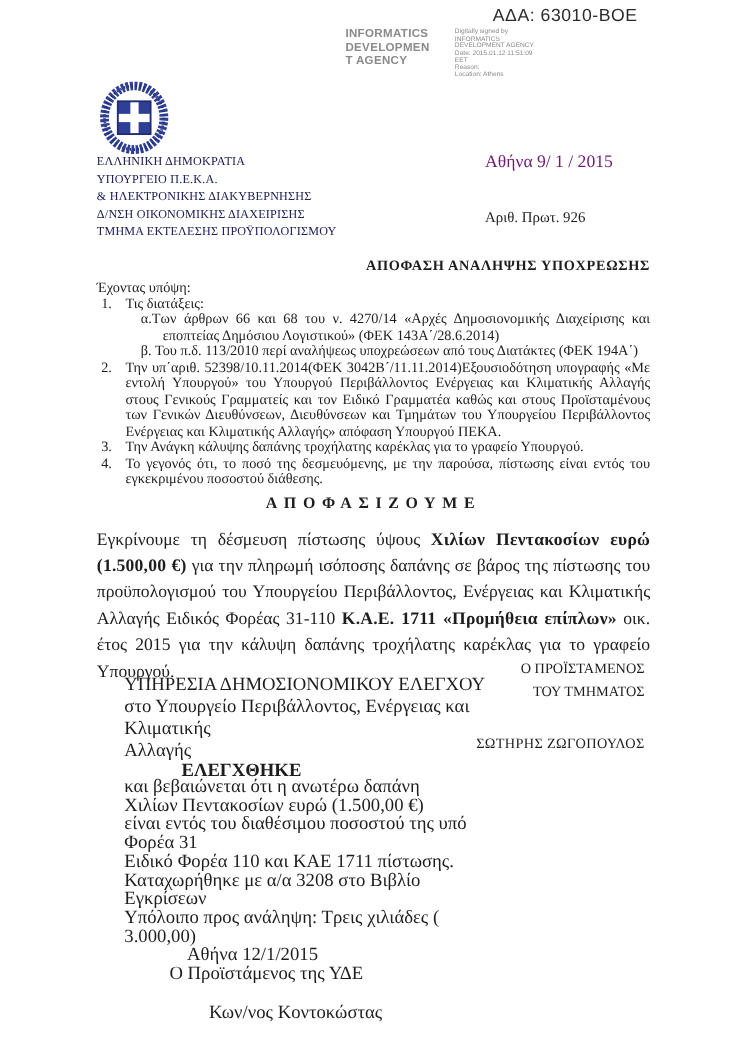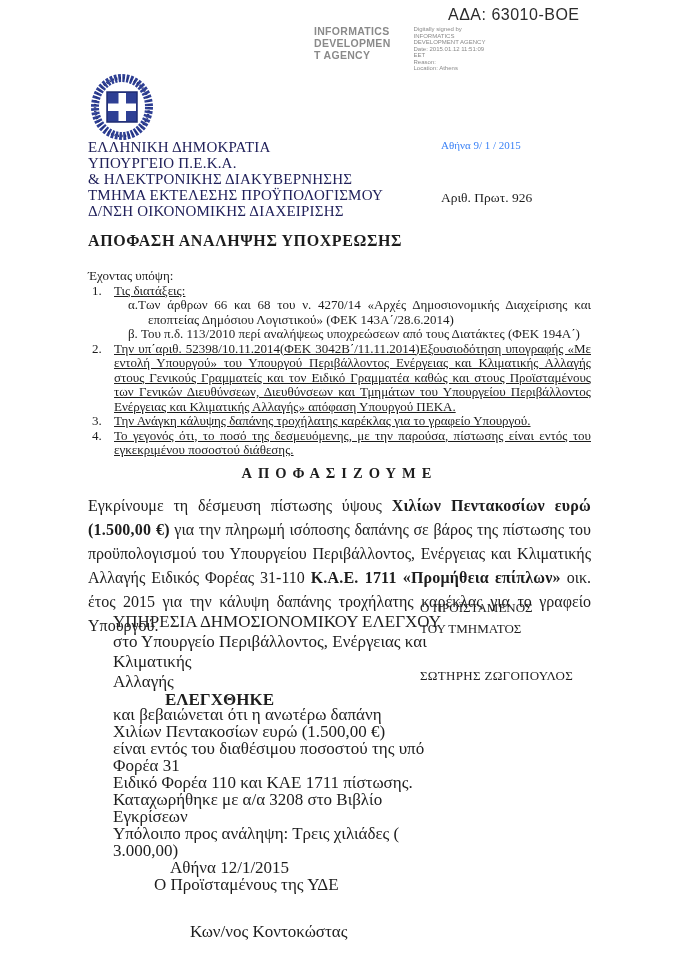--- a/index.html
+++ b/index.html
@@ -35,50 +35,50 @@
   .stamp .agency { font-size: 10.5px; font-weight: bold; line-height: 12px; letter-spacing: 0.3px; }
   .stamp .details { font-size: 6px; line-height: 6.5px; padding-top: 1px; }
 
   
   .emblem { position: absolute; left: 86px; top: 74px; }
 
   
   .org {
     position: absolute;
     left: 88px; top: 139px;
-    font-size: 15px;
+    font-size: 11px;
     line-height: 16.1px;
     color: #20205a;
     letter-spacing: 0.2px;
     white-space: nowrap;
   }
 
-  .meta-date { position: absolute; left: 441px; top: 139px; font-size: 11px; color: #3b82f6; }
+  .meta-date { position: absolute; left: 441px; top: 139px; font-size: 16px; color: #701a75; }
   .meta-prot { position: absolute; left: 441px; top: 190px; font-size: 13.5px; color: #1d1d1d; }
 
   
   .main {
     position: absolute;
     left: 88px; top: 232px;
     width: 503px;
     font-size: 13px;
     line-height: 14.5px;
   }
   .doc-title {
-    text-align: left;
+    text-align: right;
     font-weight: bold;
-    font-size: 16px;
+    font-size: 13px;
     line-height: 18px;
     letter-spacing: 0.6px;
-    margin-bottom: 19px;
+    margin-bottom: 4px;
   }
   .having { line-height: 14.5px; }
   .li { display: flex; padding-left: 4px; }
   .li .num { width: 22px; flex: 0 0 22px; }
-  .li .li-body { flex: 1; text-align: justify; text-decoration: underline; }
+  .li .li-body { flex: 1; text-align: justify; }
   .sub {
     margin-left: 40px;
     padding-left: 20px;
     text-indent: -20px;
     text-align: justify;
   }
   .decide-heading {
     text-align: center;
     font-weight: bold;
     font-size: 14.5px;
@@ -90,42 +90,42 @@
     margin-top: 12px;
     font-size: 16px;
     line-height: 24px;
     text-align: justify;
   }
   .decision b { letter-spacing: 0.2px; }
 
   
   .sign-right {
     position: absolute;
-    left: 420px; top: 597px;
+    left: 396px; top: 597px;
     width: 190px;
-    text-align: left;
+    text-align: right;
     font-size: 13px;
     line-height: 21px;
   }
   .sign-right .name { margin-top: 26px; letter-spacing: 0.3px; }
 
   
   .sign-left {
     position: absolute;
     left: 113px; top: 612px;
     width: 330px;
     font-size: 17px;
   }
   .sign-left .ln { line-height: 20px; }
   .sign-left .ln-t { line-height: 17px; }
   .sign-left .checked { font-weight: bold; text-indent: 52px; line-height: 15px; }
   .sign-left .certified { line-height: 16px; }
   .sign-left .date-ln { text-indent: 57px; line-height: 17px; }
   .sign-left .head-title { text-indent: 41px; line-height: 17px; }
-  .sign-left .head-name { text-indent: 77px; line-height: 17px; margin-top: 30px; }
+  .sign-left .head-name { text-indent: 77px; line-height: 17px; margin-top: 18px; }
 </style>
 </head>
 <body>
 
 <div class="page">
 
   <div class="ada">ΑΔΑ: 63010-ΒΟΕ</div>
 
   <div class="stamp">
     <div class="agency">
@@ -151,22 +151,22 @@
       <rect x="21" y="18" width="30" height="30" fill="#2e3f94" stroke="#1f2c72" stroke-width="1.5"></rect>
       <rect x="32.5" y="19" width="7.5" height="28" fill="#ffffff"></rect>
       <rect x="22" y="29.5" width="28" height="7.5" fill="#ffffff"></rect>
     </svg>
   </div>
 
   <div class="org">
     <div>ΕΛΛΗΝΙΚΗ ΔΗΜΟΚΡΑΤΙΑ</div>
     <div>ΥΠΟΥΡΓΕΙΟ Π.Ε.Κ.Α.</div>
     <div>&amp; ΗΛΕΚΤΡΟΝΙΚΗΣ ΔΙΑΚΥΒΕΡΝΗΣΗΣ</div>
+    <div>Δ/ΝΣΗ ΟΙΚΟΝΟΜΙΚΗΣ ΔΙΑΧΕΙΡΙΣΗΣ</div>
     <div>ΤΜΗΜΑ ΕΚΤΕΛΕΣΗΣ ΠΡΟΫΠΟΛΟΓΙΣΜΟΥ</div>
-    <div>Δ/ΝΣΗ ΟΙΚΟΝΟΜΙΚΗΣ ΔΙΑΧΕΙΡΙΣΗΣ</div>
   </div>
 
   <div class="meta-date">Αθήνα 9/ 1 / 2015</div>
   <div class="meta-prot">Αριθ. Πρωτ.  926</div>
 
   <div class="main">
     <div class="doc-title">ΑΠΟΦΑΣΗ ΑΝΑΛΗΨΗΣ ΥΠΟΧΡΕΩΣΗΣ</div>
     <div class="having">Έχοντας υπόψη:</div>
 
     <div class="li">
@@ -207,17 +207,17 @@
     <div class="ln">στο Υπουργείο Περιβάλλοντος, Ενέργειας και Κλιματικής</div>
     <div class="ln">Αλλαγής</div>
     <div class="checked">ΕΛΕΓΧΘΗΚΕ</div>
     <div class="certified">και βεβαιώνεται ότι η ανωτέρω δαπάνη</div>
     <div class="ln-t">Χιλίων Πεντακοσίων ευρώ (1.500,00 €)</div>
     <div class="ln-t">είναι εντός του διαθέσιμου ποσοστού της υπό Φορέα  31</div>
     <div class="ln-t">Ειδικό Φορέα  110  και ΚΑΕ 1711  πίστωσης.</div>
     <div class="ln-t">Καταχωρήθηκε με α/α 3208 στο Βιβλίο Εγκρίσεων</div>
     <div class="ln-t">Υπόλοιπο προς ανάληψη: Τρεις χιλιάδες ( 3.000,00)</div>
     <div class="date-ln">Αθήνα 12/1/2015</div>
-    <div class="head-title">Ο Προϊσταμένους της ΥΔΕ</div>
+    <div class="head-title">Ο Προϊστάμενος της ΥΔΕ</div>
     <div class="head-name">Κων/νος Κοντοκώστας</div>
   </div>
 
 </div>
 
 </body></html>

